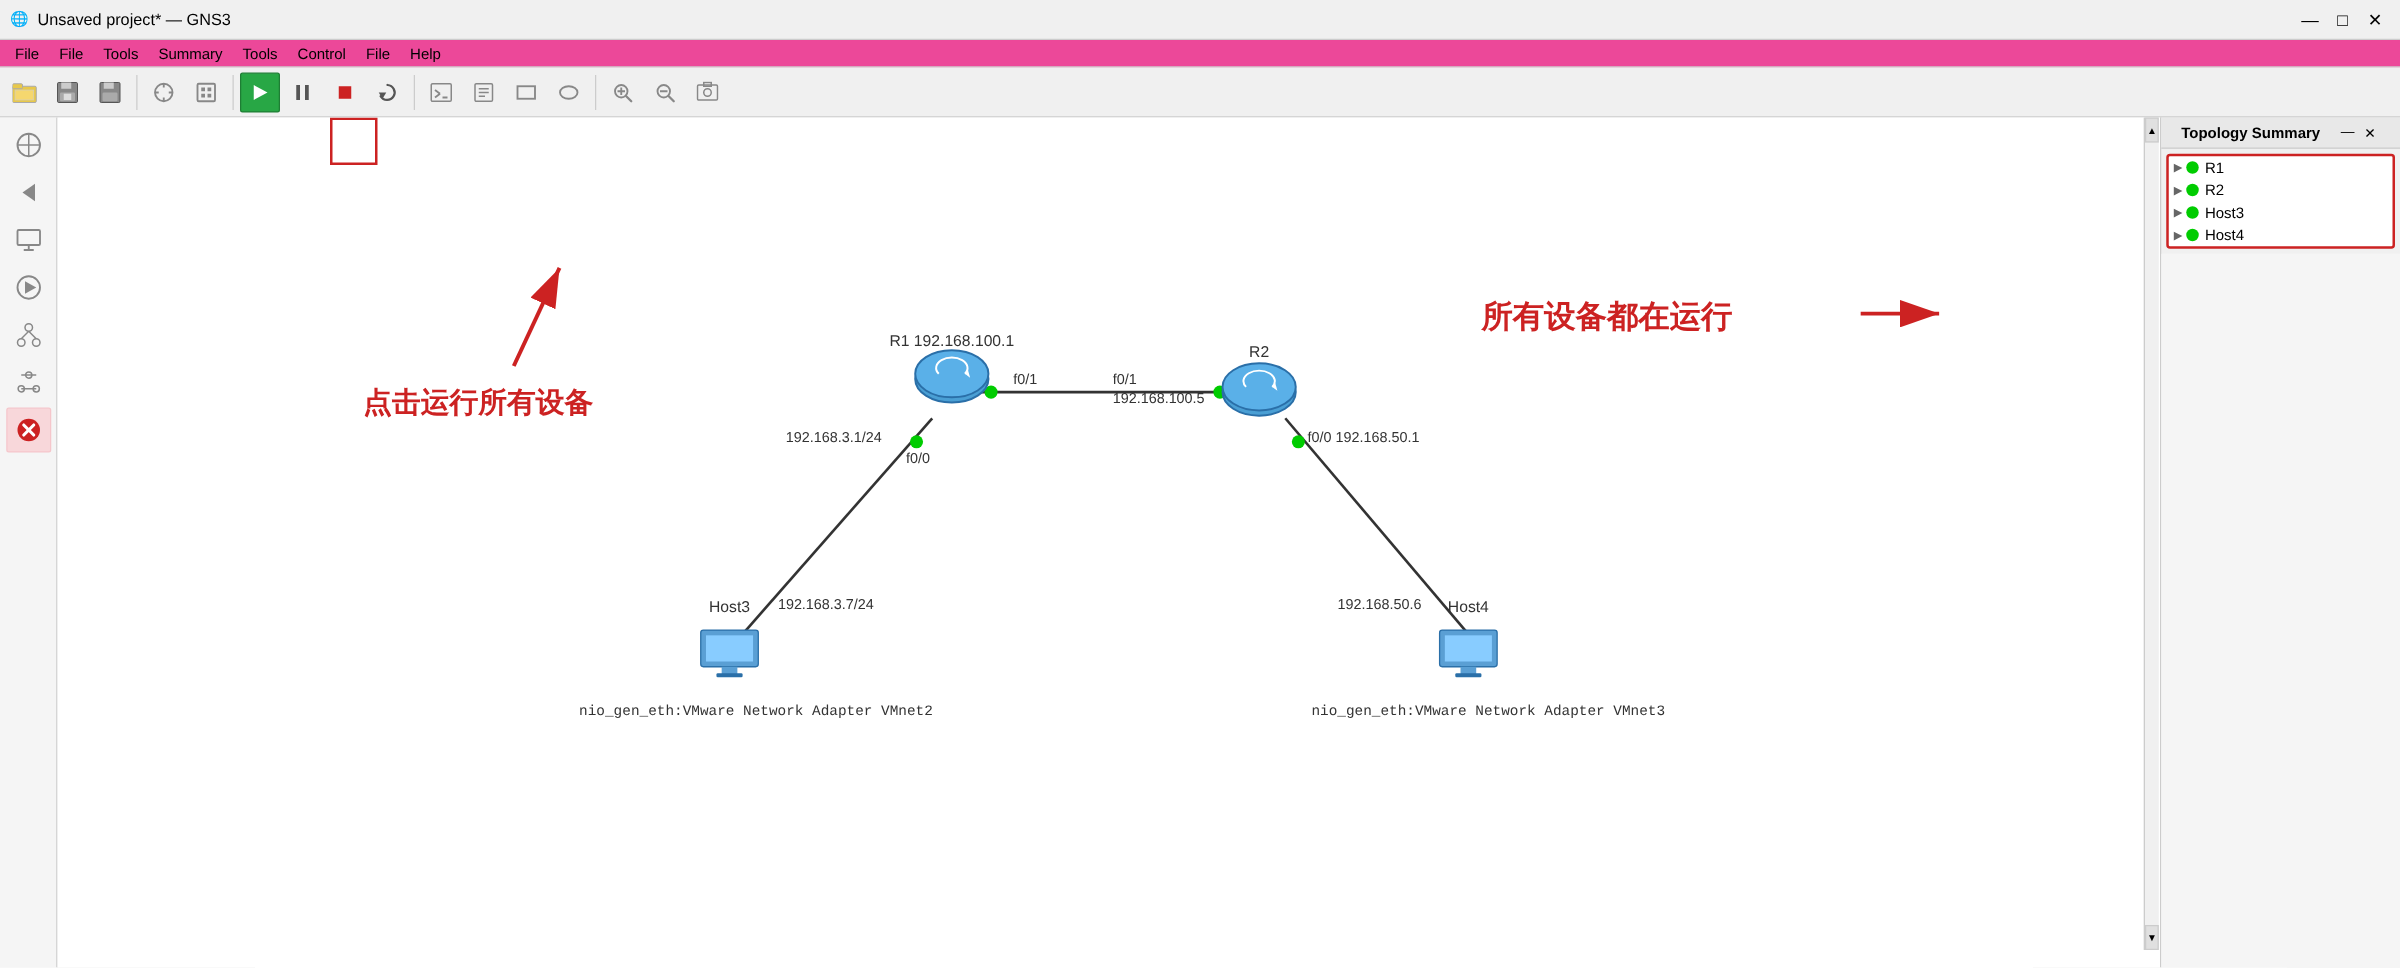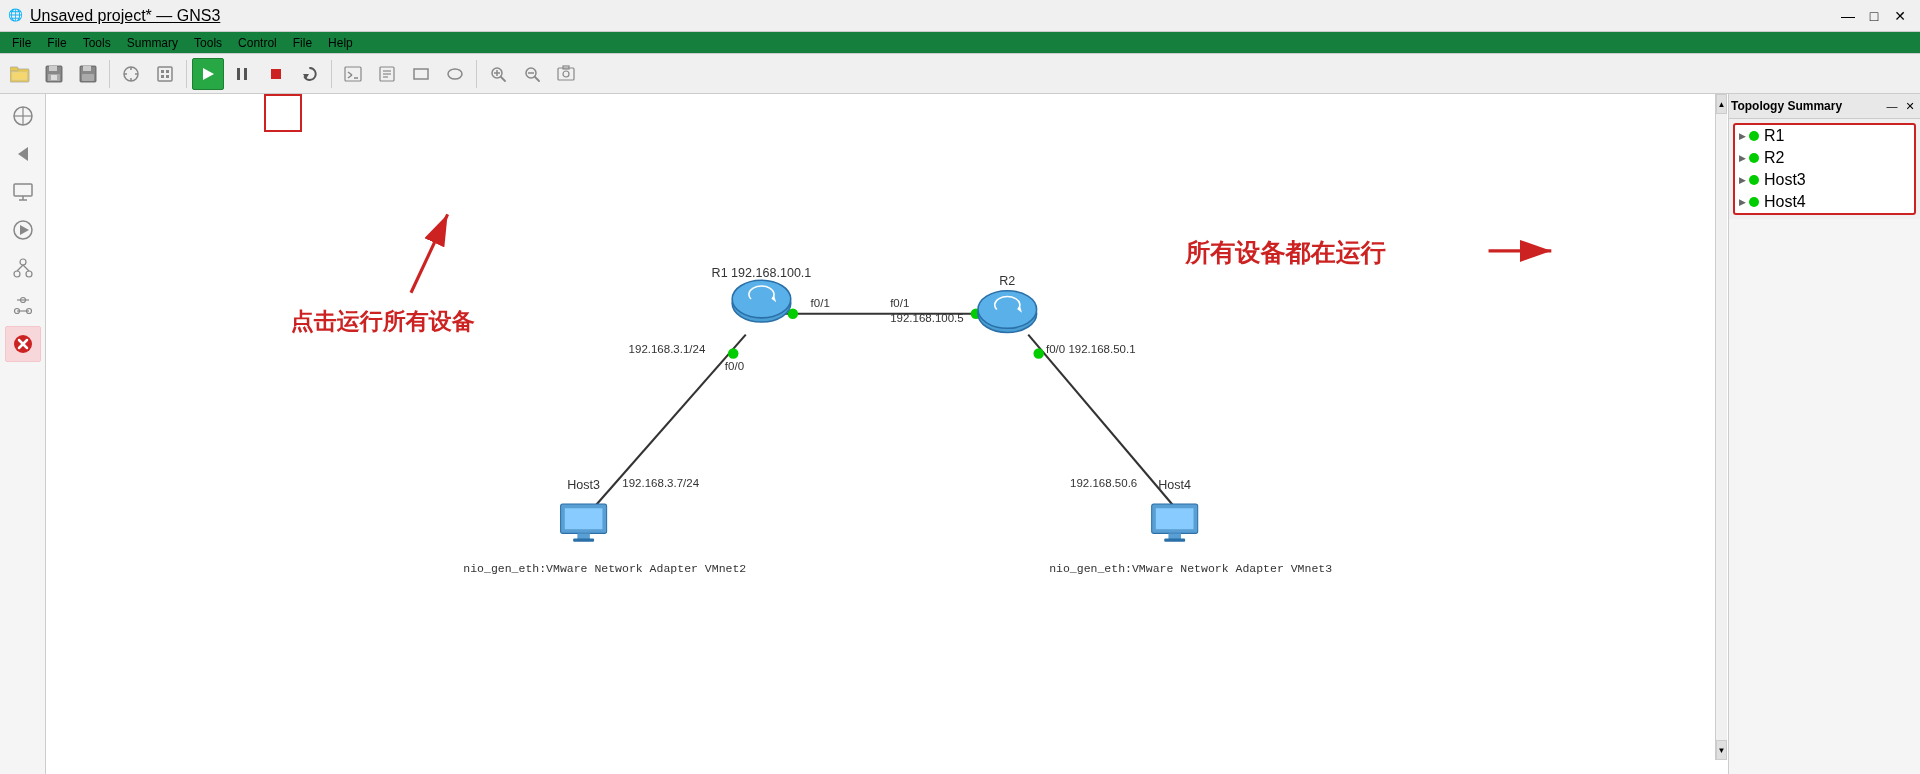--- a/index.html
+++ b/index.html
@@ -17,34 +17,34 @@
       user-select: none;
     }
     .title-bar-left {
       display: flex;
       align-items: center;
       gap: 6px;
     }
     .title-bar-icon {
       width: 16px; height: 16px;
     }
-    .title-bar-title { font-size: 16px; text-decoration: underline; }
+    .title-bar-title { font-size: 13px; }
     .title-bar-controls { display: flex; gap: 2px; }
     .title-bar-btn {
       width: 24px; height: 24px;
       background: none;
       border: none;
       cursor: pointer;
       font-size: 14px;
       display: flex; align-items: center; justify-content: center;
     }
 
     
     .menu-bar {
-      background: #15803d;
+      background: #ec4899;
       height: 22px;
       display: flex;
       align-items: center;
       padding: 0 4px;
       border-bottom: 1px solid #ccc;
     }
     .menu-item {
       padding: 2px 8px;
       cursor: pointer;
       font-size: 12px;
@@ -107,21 +107,21 @@
       background: white;
     }
     svg.network-diagram {
       width: 100%; height: 100%;
       position: absolute;
       top: 0; left: 0;
     }
     .topology-header {
       background: #e8e8e8;
       border-bottom: 1px solid #ccc;
-      padding: 4px 2px;
+      padding: 4px 16px;
       font-size: 12px;
       font-weight: bold;
       display: flex;
       align-items: center;
       justify-content: space-between;
     }
     .topology-header-controls {
       display: flex; gap: 2px;
     }
     .topo-ctrl-btn {
@@ -144,21 +144,21 @@
       margin-right: 3px;
       color: #666;
     }
     .topo-dot {
       width: 10px; height: 10px;
       border-radius: 50%;
       margin-right: 5px;
       flex-shrink: 0;
     }
     .topo-dot.green { background: #00cc00; }
-    .topo-label { font-size: 16px; text-align: right; }
+    .topo-label { font-size: 12px; text-align: right; }
 
     
     .tb-btn.play-highlight {
       background: #28a745;
       border-color: #1e7e34;
       color: white;
     }
   </style>
 </head>
 <body>

